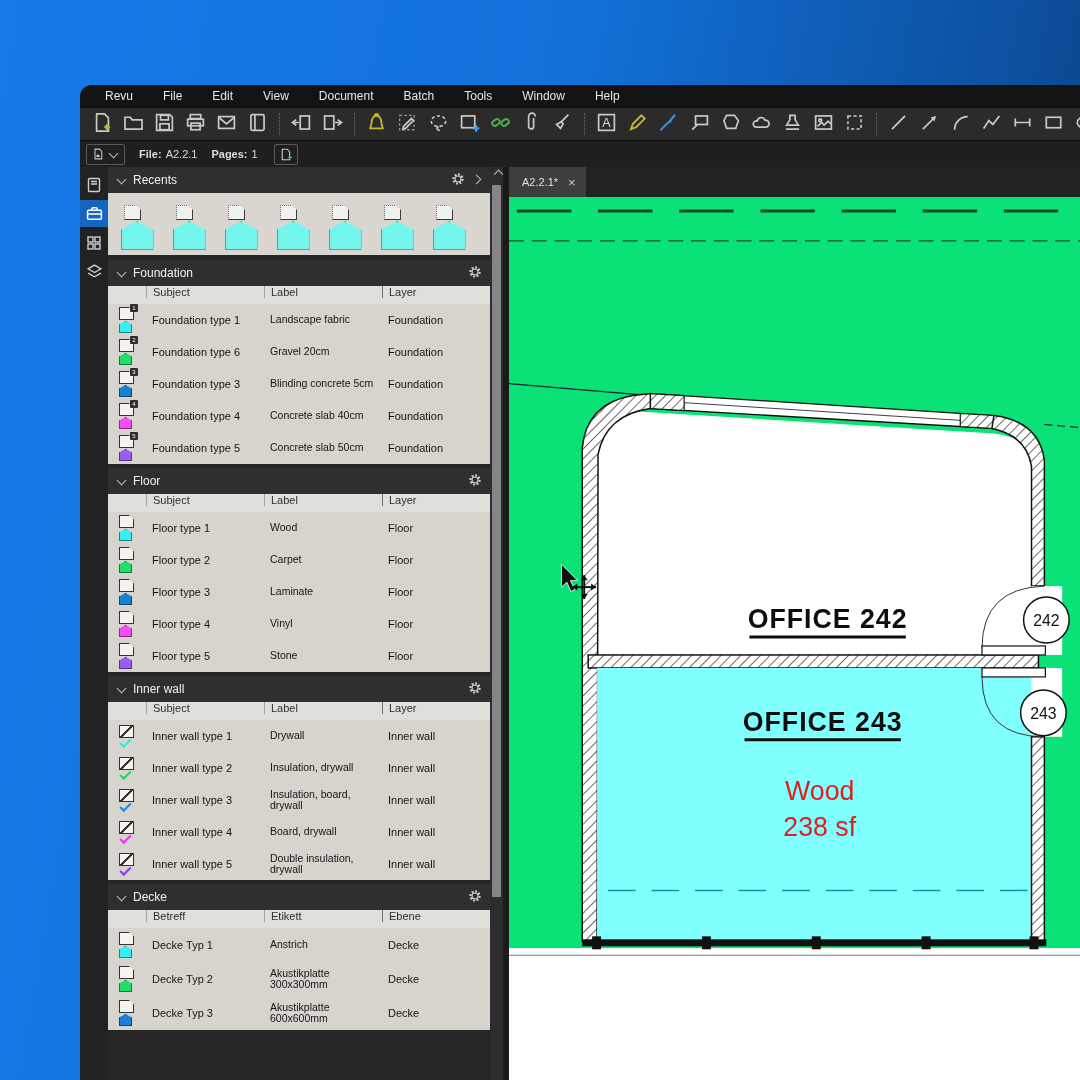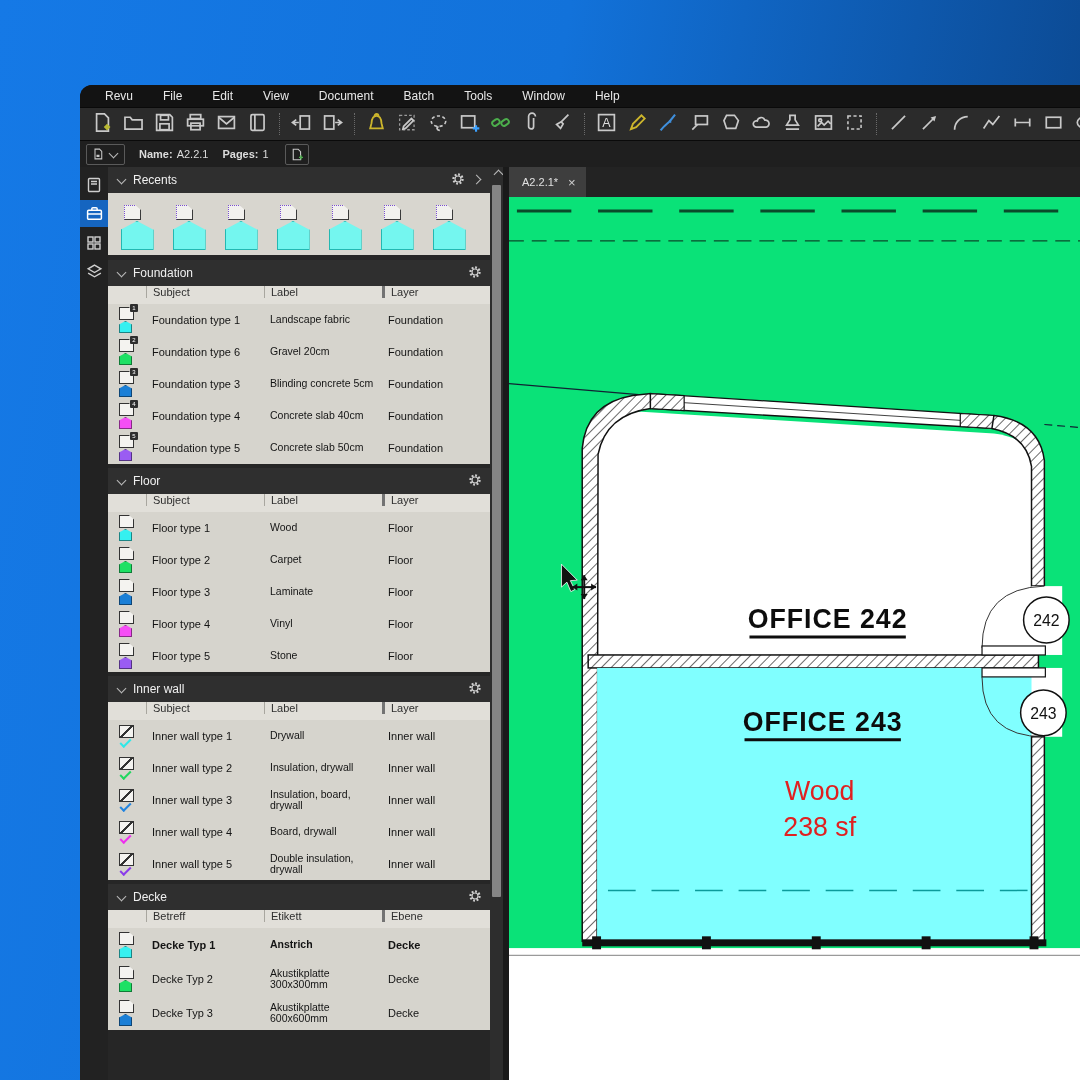--- a/index.html
+++ b/index.html
@@ -46,21 +46,21 @@
   .gear{flex:0 0 auto;}
   .recents-row{height:57px;background:#d8d6cf;display:flex;align-items:flex-end;gap:14px;padding:0 4px 5px 10px;margin-bottom:5px;}
   .rthumb{width:38px;display:flex;flex-direction:column;align-items:center;}
   .rsq{width:15px;height:13px;background:#f2f1ee;border:1.5px solid #3a3a3a;clip-path:polygon(0 0,66% 0,100% 34%,100% 100%,0 100%);border-left:1.5px dotted #7a4fd0;border-top:1.5px dotted #7a4fd0;align-self:flex-start;margin-left:6px;}
   .rpent{width:31px;height:27px;background:#74f6ef;border:1.5px solid #23b8b2;clip-path:polygon(50% 0,100% 30%,100% 100%,0 100%,0 30%);margin-top:1px;}
   .ttable{background:#d6d4cd;margin-bottom:4px;}
   .thead{height:18px;display:flex;background:#e1dfd9;color:#2e2e2e;font-size:11px;align-items:flex-start;}
   .thead .c1{width:38px;}
   .thead .c2{width:118px;border-left:1px solid #a8a69f;padding-left:6px;box-sizing:border-box;}
   .thead .c3{width:118px;border-left:1px solid #a8a69f;padding-left:6px;box-sizing:border-box;}
-  .thead .c4{flex:1;border-left:3px solid #737373;padding-left:6px;box-sizing:border-box;}
+  .thead .c4{flex:1;border-left:1px solid #737373;padding-left:6px;box-sizing:border-box;}
   .trow{min-height:32px;display:flex;align-items:center;color:#141414;font-size:11px;}
   .trow .c1{width:38px;display:flex;justify-content:center;}
   .trow .c2{width:118px;padding-left:6px;box-sizing:border-box;}
   .trow .c3{width:118px;padding-left:6px;box-sizing:border-box;font-size:10.5px;line-height:11.5px;}
   .trow .c4{flex:1;padding-left:6px;box-sizing:border-box;}
   .ticon{display:flex;flex-direction:column;align-items:flex-start;position:relative;width:16px;}
   .tsq{width:13px;height:11px;background:#f4f3f0;border:1.4px solid #333;clip-path:polygon(0 0,66% 0,100% 34%,100% 100%,0 100%);}
   .tsq.diag{clip-path:none;background:linear-gradient(135deg,#f4f3f0 45%,#333 45%,#333 55%,#f4f3f0 55%);}
   .tchip{width:11px;height:10px;margin-top:1px;clip-path:polygon(50% 0,100% 30%,100% 100%,0 100%,0 30%);}
   .tcheck{width:9px;height:4px;border-left:2.5px solid;border-bottom:2.5px solid;transform:rotate(-45deg);margin:1px 0 2px 1px;}
@@ -216,21 +216,21 @@
       </div>
 
     <div class="toolbar2">
       <span class="pagebtn">
         <svg width="12" height="14" viewBox="0 0 16 16">
             <path d="M4 1.5h6l3 3v10H4z" fill="none" stroke="#c9c9c9" stroke-width="1.4"></path>
             <rect x="6" y="9" width="4" height="3" fill="#c9c9c9"></rect>
           </svg>
         <span class="chev"></span>
       </span>
-      <span class="lbl">Name:</span>
+      <span class="lbl">File:</span>
       <span class="val">A2.2.1</span>
       <span class="lbl">Pages:</span>
       <span class="val">1</span>
       <span class="newpage">
         <svg width="13" height="15" viewBox="0 0 16 16">
             <path d="M4 1.5h6l3 3v10H4z" fill="none" stroke="#c9c9c9" stroke-width="1.4"></path>
             <path d="M11 11.5h5M13.5 9v5" stroke="#4cae4c" stroke-width="1.6"></path>
           </svg>
       </span>
     </div>
@@ -533,21 +533,21 @@
                     <circle cx="8" cy="8" r="3.4" fill="none" stroke="#cfcfcf" stroke-width="1.3"></circle>
                   </svg></span>
               </div>
               <div class="ttable">
                 <div class="thead">
                   <div class="c1"></div>
                   <div class="c2">Betreff</div>
                   <div class="c3">Etikett</div>
                   <div class="c4">Ebene</div>
                 </div>
-                <div class="trow" style="min-height: 34px; font-weight: bold;">
+                <div class="trow" style="min-height: 34px;">
                   <div class="c1">
                     <div class="ticon">
                       <div class="tsq"></div>
                       <div class="tchip" style="background: rgb(53, 240, 240); border: 1px solid rgba(0, 0, 0, 0.45);"></div>
                     </div>
                   </div>
                   <div class="c2">Decke Typ 1</div>
                   <div class="c3">Anstrich</div>
                   <div class="c4">Decke</div>
                 </div>

